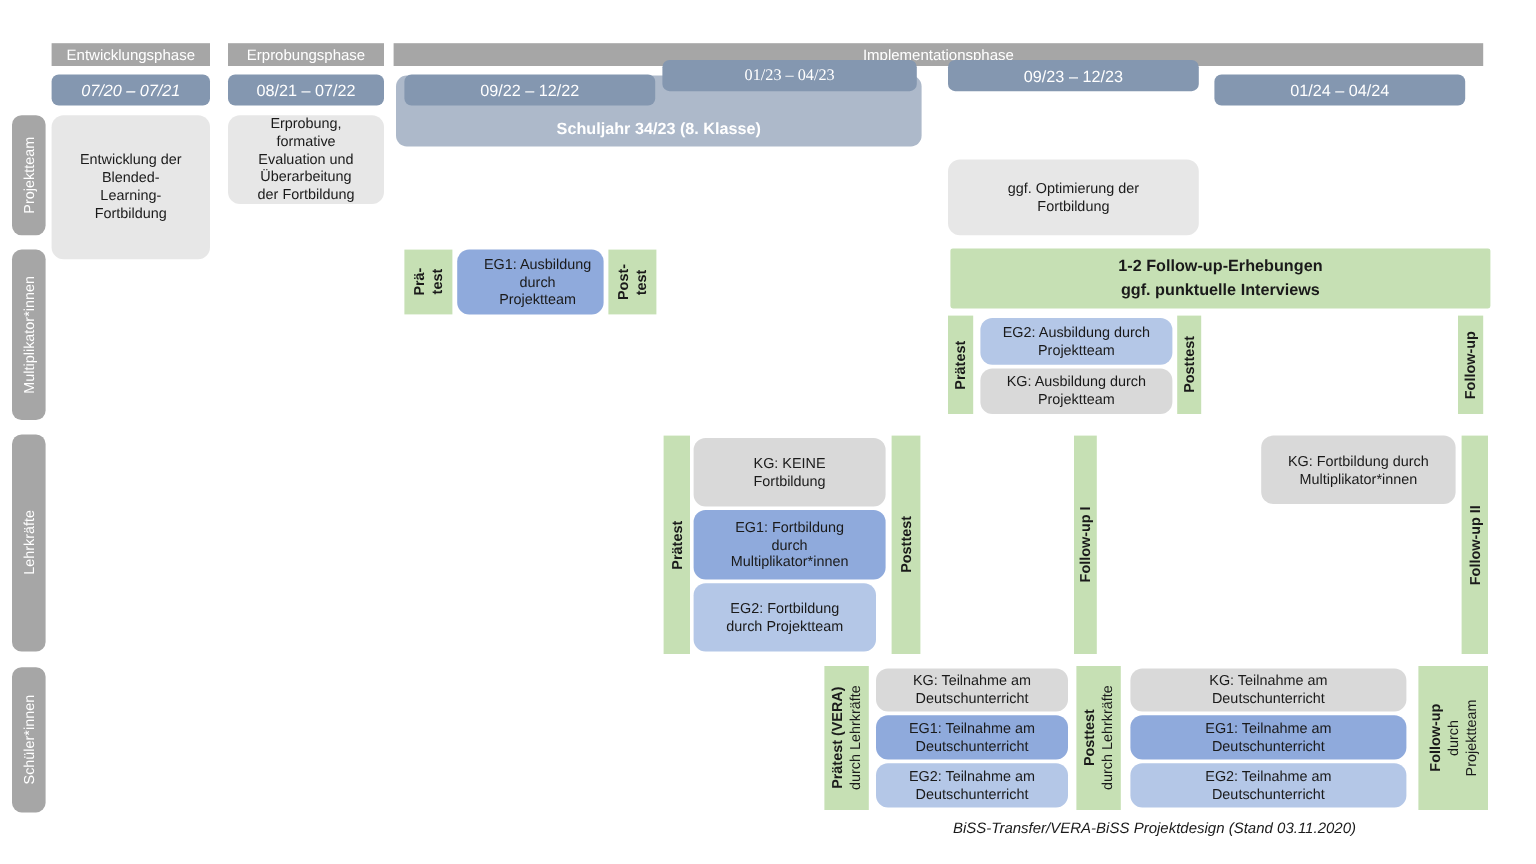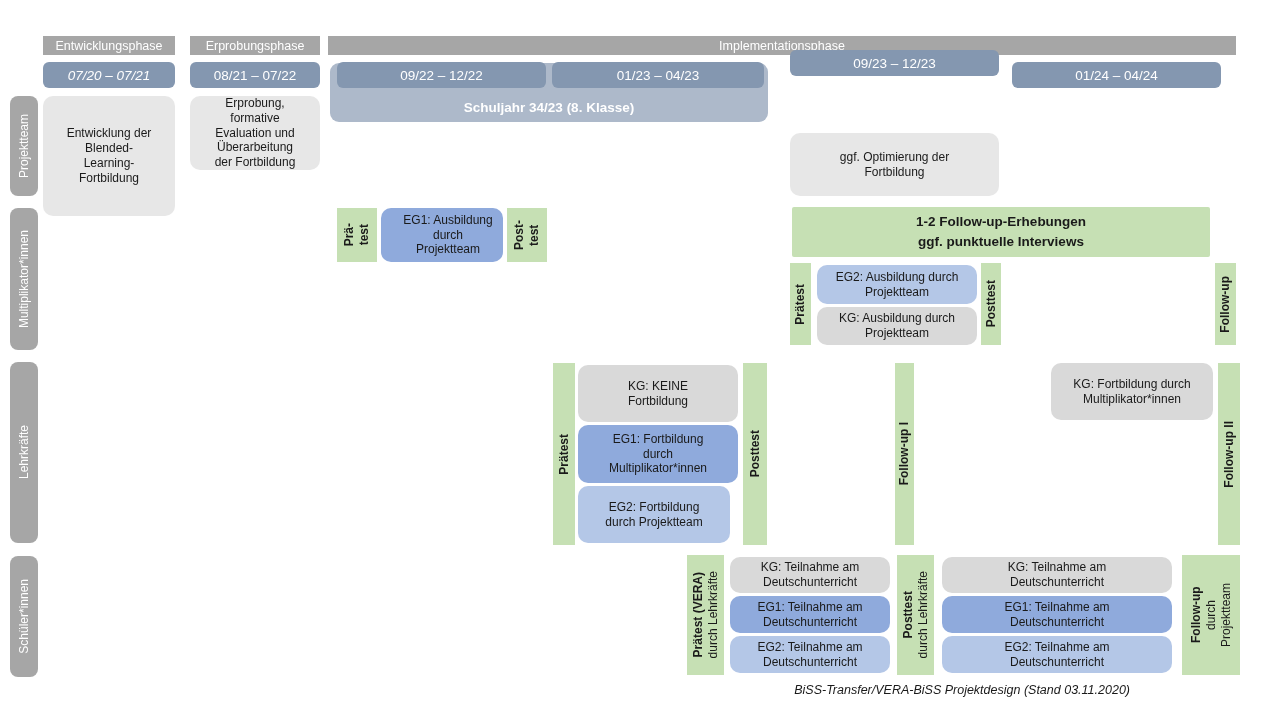--- a/index.html
+++ b/index.html
@@ -69,21 +69,21 @@
 
   <div class="phase" style="left:43px; top:36px; width:132px;">Entwicklungsphase</div>
   <div class="phase" style="left:190px; top:36px; width:130px;">Erprobungsphase</div>
   <div class="phase" style="left:328px; top:36px; width:908px;">Implementationsphase</div>
 
   <div class="yearbar" style="left:330px; top:63px; width:438px;">Schuljahr 34/23 (8. Klasse)</div>
 
   <div class="datechip" style="left:43px; top:62px; width:132px;font-style:italic;">07/20 – 07/21</div>
   <div class="datechip" style="left:190px; top:62px; width:130px;">08/21 – 07/22</div>
   <div class="datechip" style="left:337px; top:62px; width:209px;">09/22 – 12/22</div>
-  <div class="datechip" style="left:552px; top:62px; width:212px;">01/23 – 04/23</div>
+  <div class="datechip" style="left:552px; top:50px; width:212px;font-family:Liberation Serif, serif;">01/23 – 04/23</div>
   <div class="datechip" style="left:790px; top:50px; width:209px;">09/23 – 12/23</div>
   <div class="datechip" style="left:1012px; top:62px; width:209px;">01/24 – 04/24</div>
 
   <div class="rowlabel" style="left:10px; top:96px; height:100px;">
     <div class="vt">Projektteam</div>
   </div>
   <div class="rowlabel" style="left:10px; top:208px; height:142px;">
     <div class="vt">Multiplikator*innen</div>
   </div>
   <div class="rowlabel" style="left:10px; top:362px; height:181px;">
@@ -113,21 +113,21 @@
   </div>
   <div class="box bg-eg1" style="left:381px; top:208px; width:122px; height:54px;padding-left:16px;">EG1: Ausbildung
 durch
 Projektteam</div>
   <div class="vbar" style="left:507px; top:208px; width:40px; height:54px;">
     <div class="vt b">
       <span>Post-</span>
       <span>test</span>
     </div>
   </div>
-  <div class="box bg-green bigbar" style="left:792px; top:207px; width:418px; height:50px;">1-2 Follow-up-Erhebungen
+  <div class="box bg-green bigbar" style="left:792px; top:207px; width:450px; height:50px;">1-2 Follow-up-Erhebungen
 ggf. punktuelle Interviews</div>
   <div class="vbar" style="left:790px; top:263px; width:21px; height:82px;">
     <div class="vt b">Prätest</div>
   </div>
   <div class="box bg-eg2" style="left:817px; top:265px; width:160px; height:39px;">EG2: Ausbildung durch
 Projektteam</div>
   <div class="box bg-kg" style="left:817px; top:307px; width:160px; height:38px;">KG: Ausbildung durch
 Projektteam</div>
   <div class="vbar" style="left:981px; top:263px; width:20px; height:82px;">
     <div class="vt b">Posttest</div>

